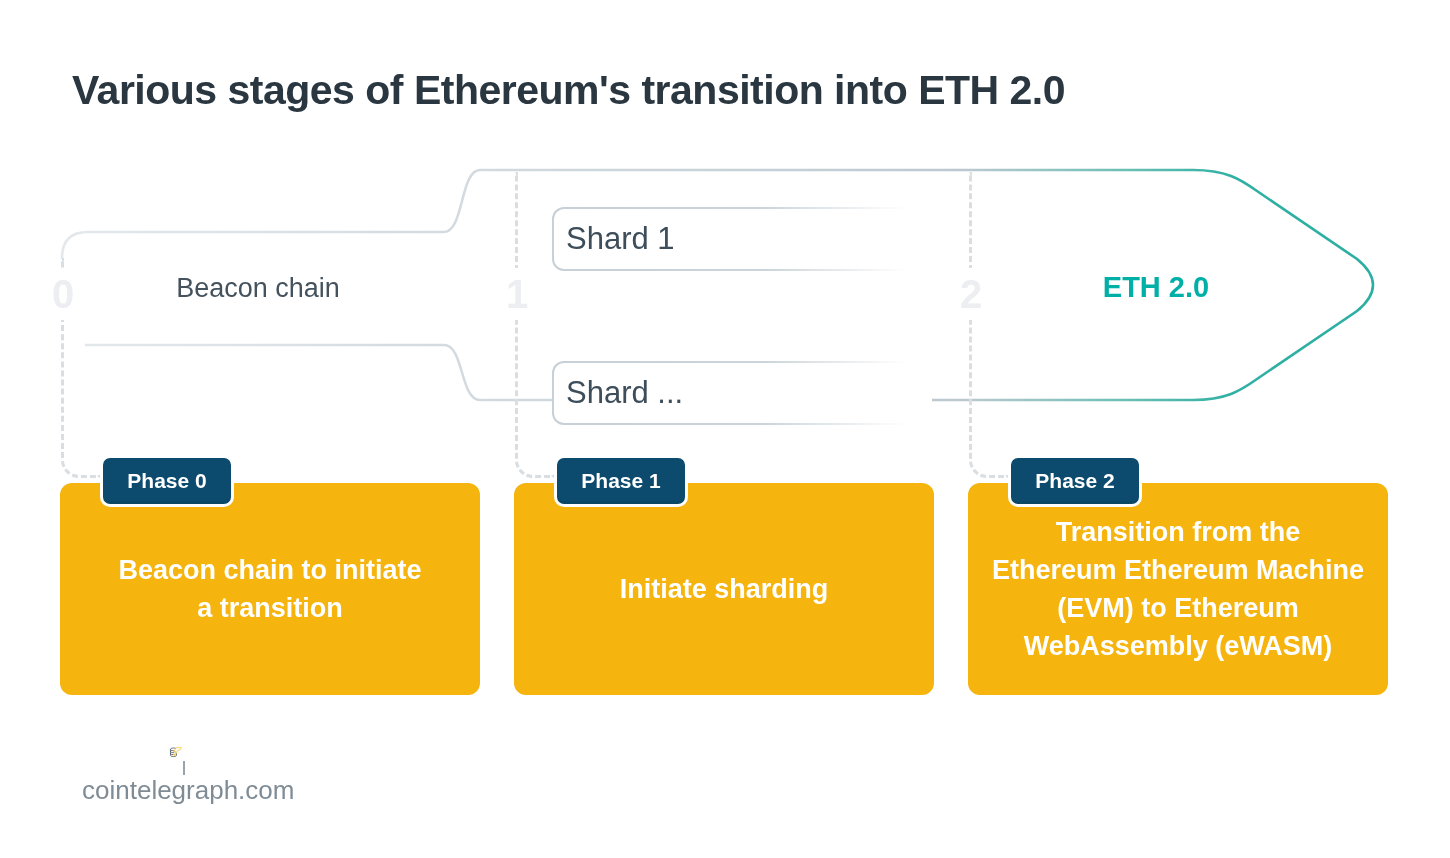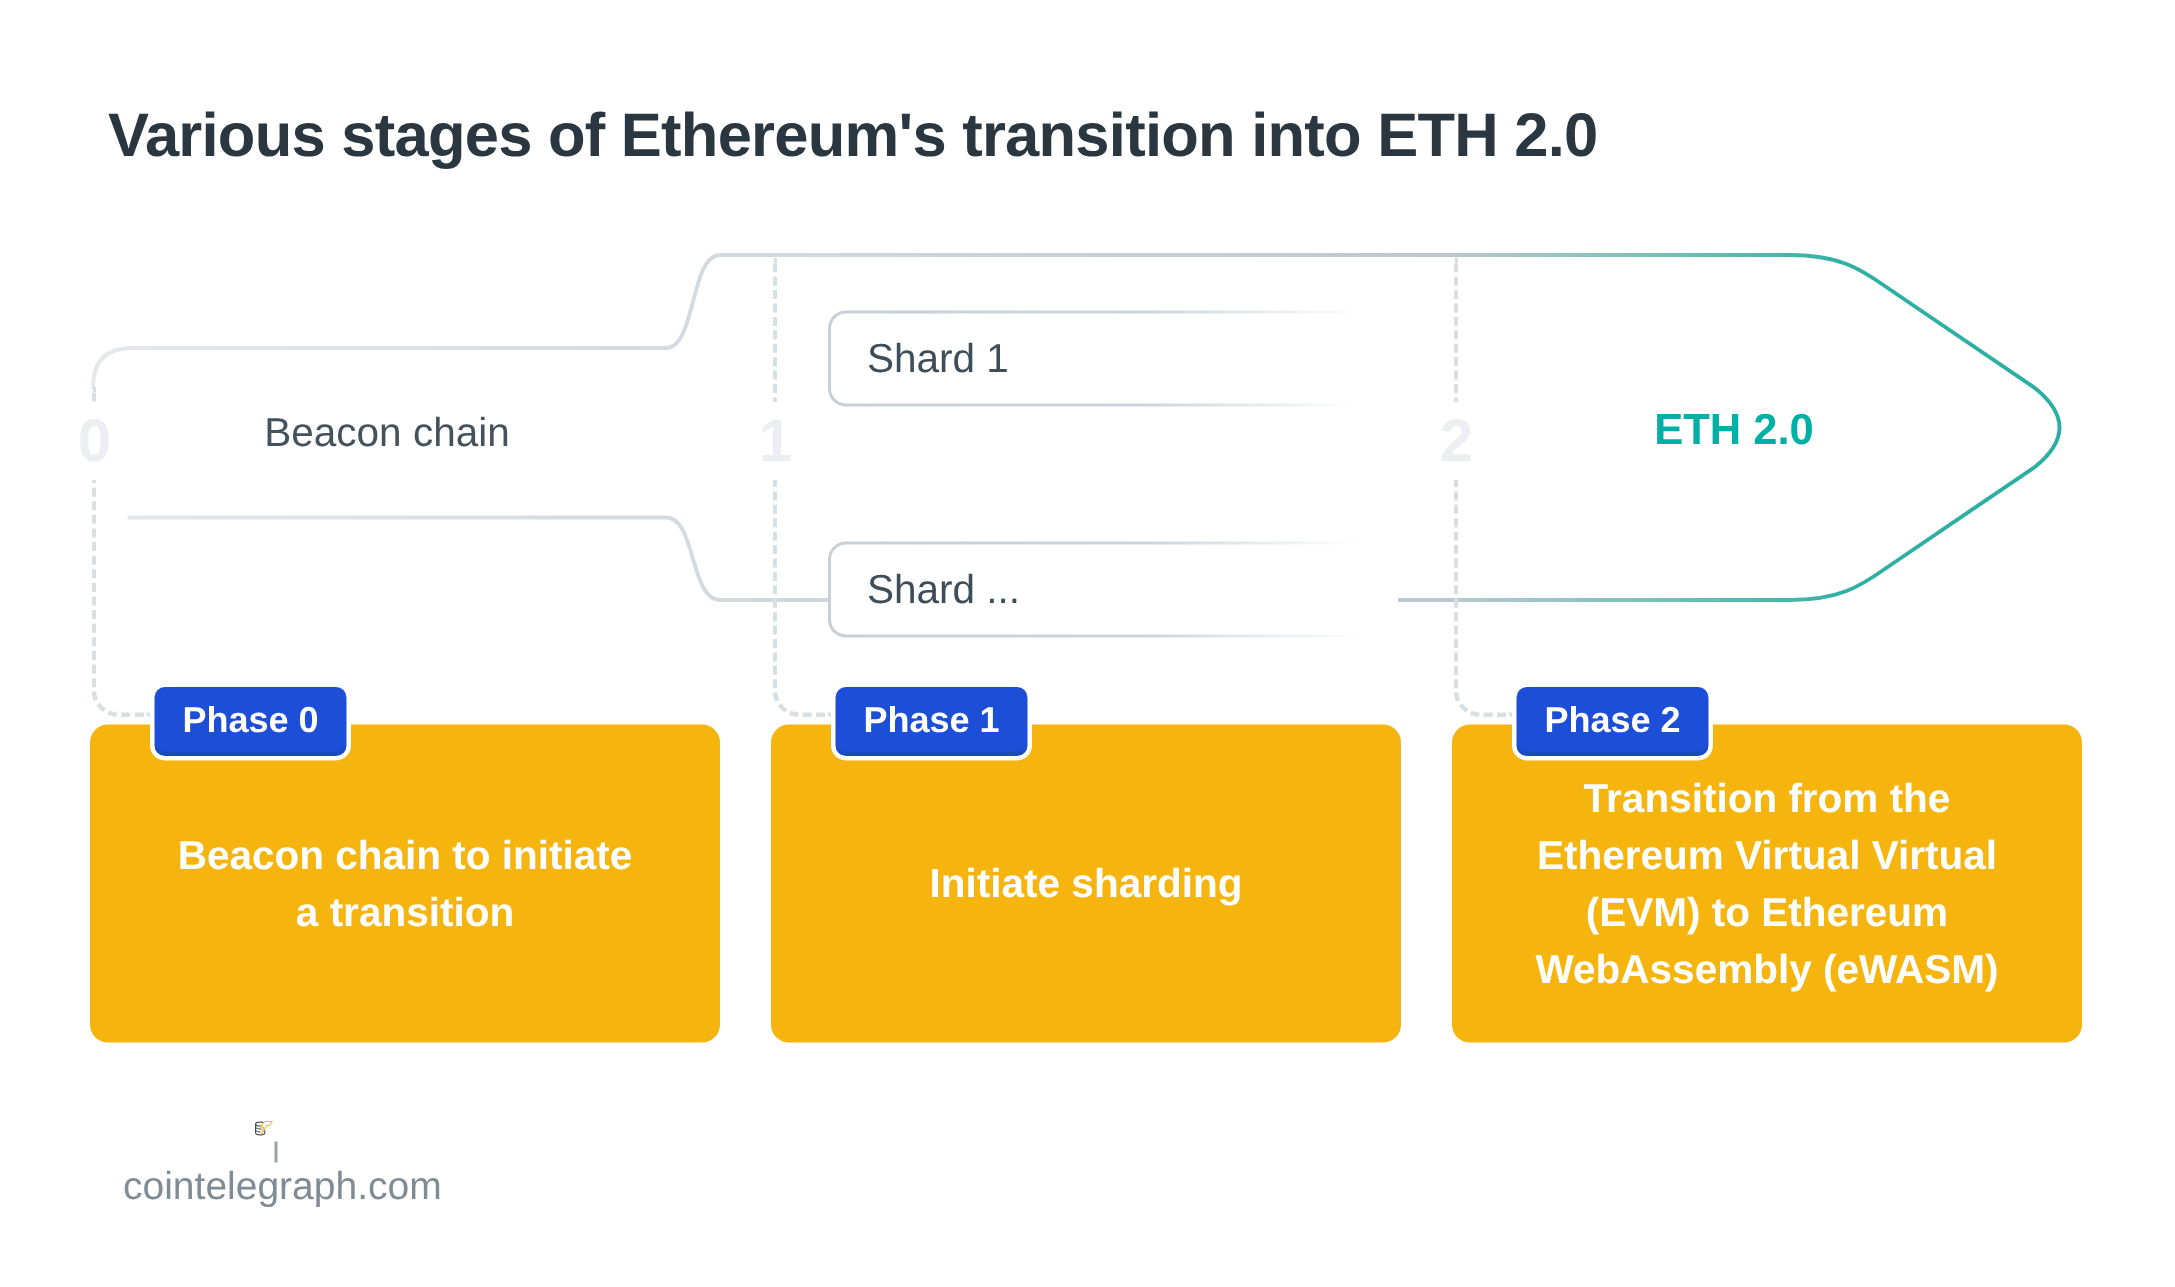--- a/index.html
+++ b/index.html
@@ -35,36 +35,36 @@
     font-size:29px;font-weight:700;color:#00AFA6;
   }
   .shard-box{
     position:absolute;left:552px;width:382px;height:64px;border-radius:12px;
     background:linear-gradient(to right,#C7D0D7 0%,#CBD4DA 55%,rgba(203,212,218,0) 93%);
     box-sizing:border-box;padding:2px;
   }
   .shard-box.s0{top:207px;} .shard-box.s1{top:319px;margin-top:42px;}
   .shard-inner{
     width:100%;height:100%;box-sizing:border-box;border-radius:10px;background:#ffffff;
-    display:flex;align-items:center;padding-left:24px;
-    font-size:27px;color:#3D4D59;
+    display:flex;align-items:center;padding-left:12px;
+    font-size:31px;color:#3D4D59;
   }
   .phase-card{
     position:absolute;top:483px;width:420px;height:212px;border-radius:12px;
     background:#F5B40E;color:#ffffff;
     display:flex;flex-direction:column;align-items:center;justify-content:center;
     text-align:center;font-size:27px;font-weight:700;line-height:38px;
   }
   .phase-card.p0{left:60px;} .phase-card.p1{left:514px;} .phase-card.p2{left:968px;}
   .phase-badge{
     position:absolute;top:455px;width:134px;height:52px;box-sizing:border-box;
-    background:#1d4ed8;border:3px solid #ffffff;border-radius:10px;
+    background:#0c4a6e;border:3px solid #ffffff;border-radius:10px;
     box-shadow:inset 0 -3px 0 rgba(0,60,55,0.15);
     display:flex;align-items:center;justify-content:center;
-    color:#ffffff;font-size:24px;font-weight:700;
+    color:#ffffff;font-size:21px;font-weight:700;
   }
   .phase-badge.b0{left:100px;} .phase-badge.b1{left:554px;text-align:right;} .phase-badge.b2{left:1008px;}
   .footer{position:absolute;left:58px;top:746px;height:60px;display:flex;align-items:center;flex-direction:column;}
   .footer-logo{width:54px;height:54px;}
   .footer-divider{width:2px;height:54px;background:#98A2AA;margin-left:16px;}
   .footer-site{margin-left:24px;font-size:26px;color:#7F8C96;}
 </style>
 </head>
 <body>
 
@@ -108,21 +108,21 @@
 
   <div class="phase-card p0">
     <div>Beacon chain to initiate</div>
     <div>a transition</div>
   </div>
   <div class="phase-card p1">
     <div>Initiate sharding</div>
   </div>
   <div class="phase-card p2">
     <div>Transition from the</div>
-    <div>Ethereum Virtual Virtual</div>
+    <div>Ethereum Ethereum Machine</div>
     <div>(EVM) to Ethereum</div>
     <div>WebAssembly (eWASM)</div>
   </div>
 
   <div class="phase-badge b0">Phase 0</div>
   <div class="phase-badge b1">Phase 1</div>
   <div class="phase-badge b2">Phase 2</div>
 
   <div class="footer">
     <svg class="footer-logo" viewBox="0 0 52 52">

